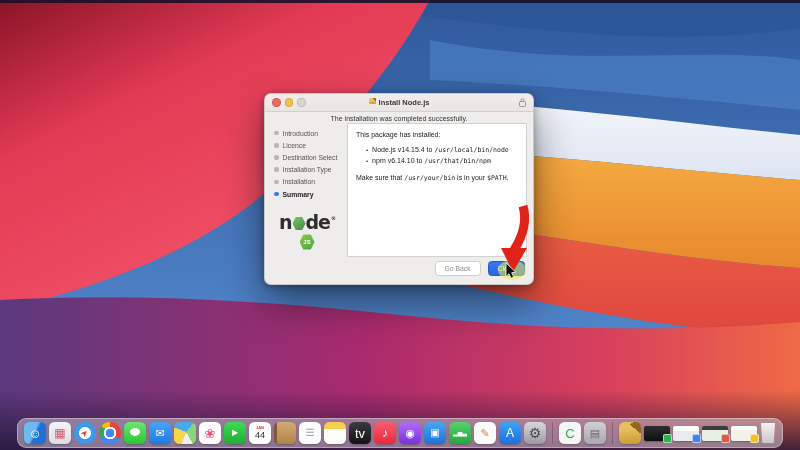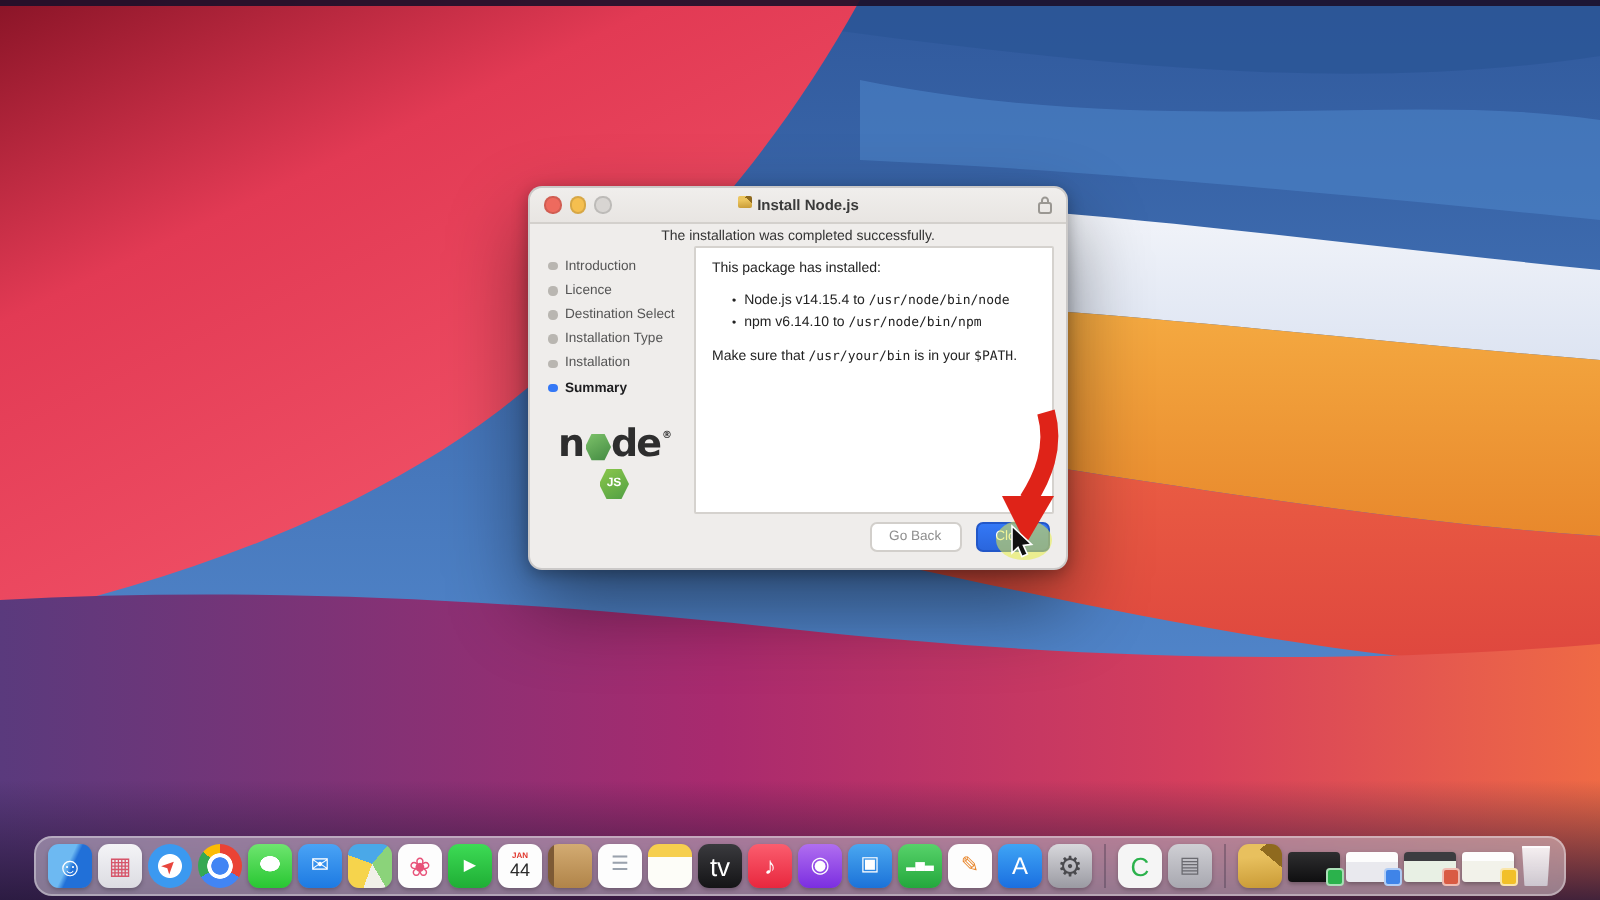--- a/index.html
+++ b/index.html
@@ -193,25 +193,25 @@
         <span class="bullet"></span>
         <span>Summary</span>
       </div>
     </div>
 
   <div class="content-box">
     <p class="pkg-heading">This package has installed:</p>
     <div>
         <div class="pkg-item">
           <span class="dot">•</span>
-          <span>Node.js v14.15.4 to <span class="mono">/usr/node/bin/node</span></span>
+          <span>Node.js v14.15.4 to <span class="mono">/usr/local/bin/node</span></span>
         </div>
         <div class="pkg-item">
           <span class="dot">•</span>
-          <span>npm v6.14.10 to <span class="mono">/usr/node/bin/npm</span></span>
+          <span>npm v6.14.10 to <span class="mono">/usr/that/bin/npm</span></span>
         </div>
       </div>
     <div class="path-note"><span>Make sure that </span><span class="mono">/usr/your/bin</span><span> is in your </span><span class="mono">$PATH</span><span>.</span></div>
   </div>
 
   <div class="nodelogo">
     <div class="word">
       <span>n</span>
       <span class="hexo"></span>
       <span>de</span>

